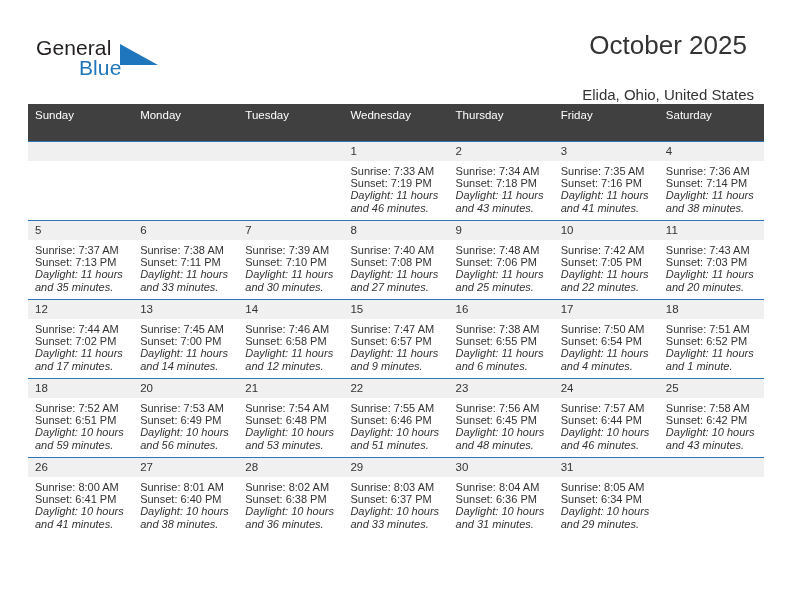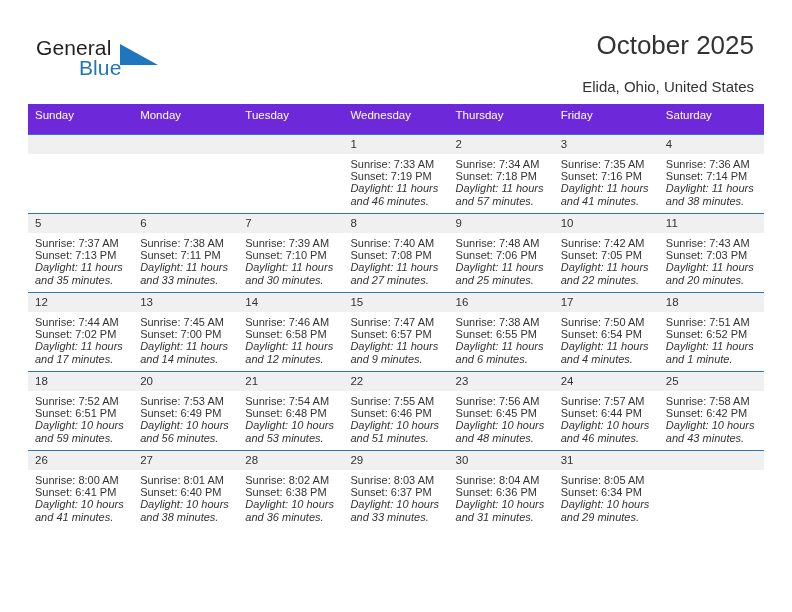--- a/index.html
+++ b/index.html
@@ -63,55 +63,55 @@
     width: 0;
     height: 0;
     border-left: 38px solid #1f76bc;
     border-top: 21px solid transparent;
   }
 
   .title-block {
     position: absolute;
     right: 38px;
     top: 28px;
-    text-align: right;
+    text-align: center;
   }
   .cal-title {
     font-size: 26px;
     color: #333333;
     line-height: 34px;
     white-space: nowrap;
     font-weight: normal;
     margin: 0;
   }
   .cal-subtitle {
     font-size: 15px;
     color: #333333;
     line-height: 22px;
-    margin-top: 14px;
+    margin-top: 22px;
     white-space: nowrap;
   }
 
   
   .calendar {
     position: absolute;
     left: 28px;
     top: 104px;
     width: 736px;
     border-collapse: collapse;
     table-layout: fixed;
   }
 
   .calendar th {
-    background: #6d28d9;
+    background: #404040;
     color: #ffffff;
     font-size: 11.5px;
     font-weight: normal;
     text-align: left;
-    padding: 5px 0 13px 7px;
+    padding: 5px 0 20px 7px;
     height: 12px;
     border: none;
   }
 
   .calendar td {
     vertical-align: top;
     padding: 0;
     border: none;
     border-top: 1.5px solid #3075b5;
     height: 78px;
@@ -194,21 +194,21 @@
               <div>Sunrise: 7:33 AM</div>
               <div>Sunset: 7:19 PM</div>
               <div class="dl">Daylight: 11 hours and 46 minutes.</div>
             </div>
           </td>
           <td>
             <div class="daynum">2</div>
             <div class="info">
               <div>Sunrise: 7:34 AM</div>
               <div>Sunset: 7:18 PM</div>
-              <div class="dl">Daylight: 11 hours and 57 minutes.</div>
+              <div class="dl">Daylight: 11 hours and 43 minutes.</div>
             </div>
           </td>
           <td>
             <div class="daynum">3</div>
             <div class="info">
               <div>Sunrise: 7:35 AM</div>
               <div>Sunset: 7:16 PM</div>
               <div class="dl">Daylight: 11 hours and 41 minutes.</div>
             </div>
           </td>

